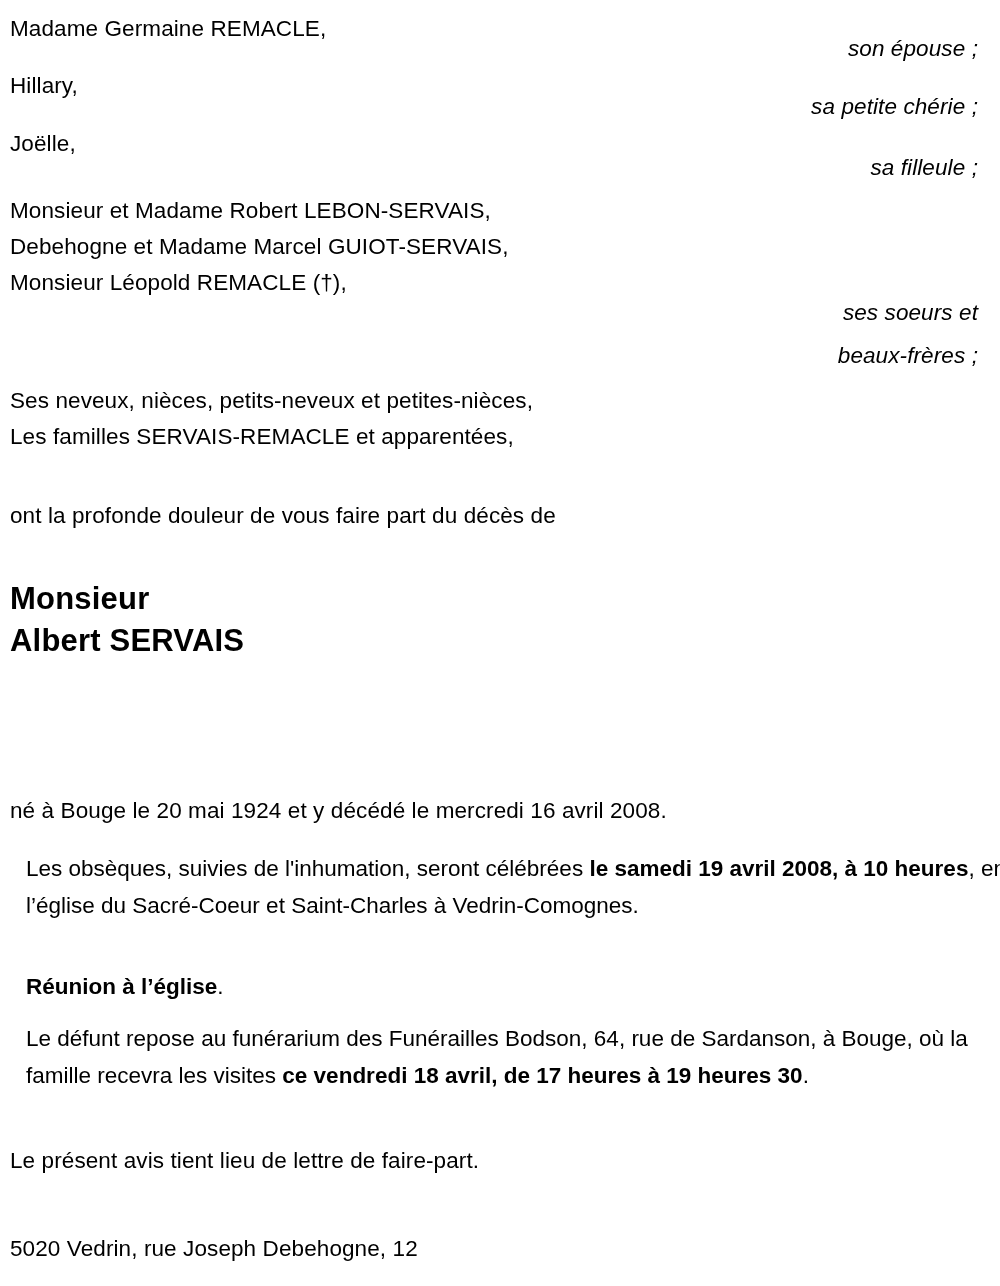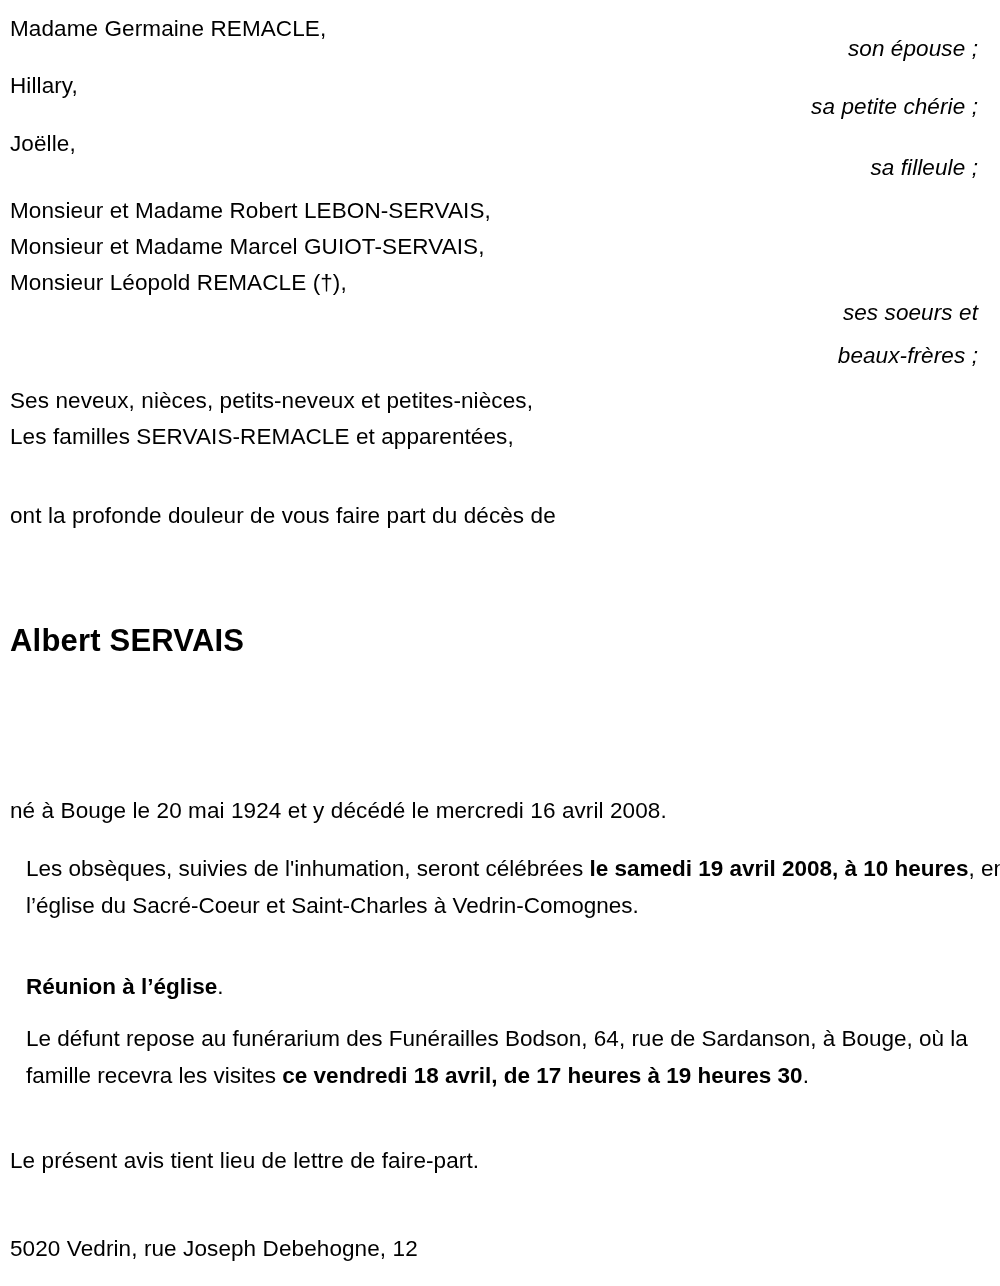--- a/index.html
+++ b/index.html
@@ -73,31 +73,32 @@
   <div class="abs left10 txt" style="top:18px;">Madame Germaine REMACLE,</div>
   <div class="abs right10 txt ital" style="top:38px;">son épouse ;</div>
 
   <div class="abs left10 txt" style="top:75px;">Hillary,</div>
   <div class="abs right10 txt ital" style="top:96px;">sa petite chérie ;</div>
 
   <div class="abs left10 txt" style="top:133px;">Joëlle,</div>
   <div class="abs right10 txt ital" style="top:157px;">sa filleule ;</div>
 
   <div class="abs left10 txt" style="top:200px;">Monsieur et Madame Robert LEBON-SERVAIS,</div>
-  <div class="abs left10 txt" style="top:236px;">Monsieur et Madame Marcel GUIOT-SERVAIS,</div>
+  <div class="abs left10 txt" style="top:236px;">Debehogne et Madame Marcel GUIOT-SERVAIS,</div>
   <div class="abs left10 txt" style="top:272px;">Monsieur Léopold REMACLE (†),</div>
 
   <div class="abs right10 txt ital" style="top:302px;">ses soeurs et</div>
   <div class="abs right10 txt ital" style="top:345px;">beaux-frères ;</div>
 
   <div class="abs left10 txt" style="top:390px;">Ses neveux, nièces, petits-neveux et petites-nièces,</div>
   <div class="abs left10 txt" style="top:426px;">Les familles SERVAIS-REMACLE et apparentées,</div>
 
   <div class="abs left10 txt" style="top:505px;">ont la profonde douleur de vous faire part du décès de</div>
 
+  <div class="deceased" style="top:578px;">Monsieur</div>
   <div class="deceased" style="top:620px;">Albert SERVAIS</div>
 
 
   <div class="abs left10 txt" style="top:800px;">né à Bouge le 20 mai 1924 et y décédé le mercredi 16 avril 2008.</div>
 
   <div class="para" style="top:850px;"><span>Les obsèques, suivies de l'inhumation, seront célébrées </span><span class="b">le samedi 19 avril 2008, à 10 heures</span><span>, en l’église du Sacré-Coeur et Saint-Charles à Vedrin-Comognes.</span></div>
 
   <div class="para" style="top:968px;"><span class="b">Réunion à l’église</span><span>.</span></div>
 
   <div class="para" style="top:1020px;"><span>Le défunt repose au funérarium des Funérailles Bodson, 64, rue de Sardanson, à Bouge, où la famille recevra les visites </span><span class="b">ce vendredi 18 avril, de 17 heures à 19 heures 30</span><span>.</span></div>

